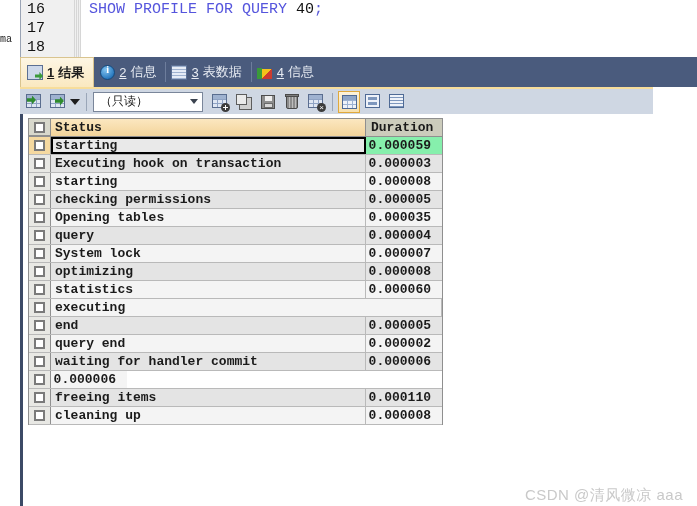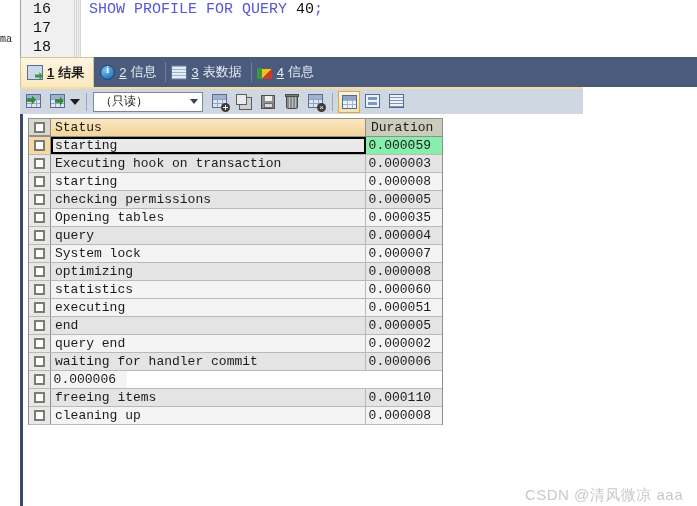--- a/index.html
+++ b/index.html
@@ -53,21 +53,21 @@
     position: absolute;
     left: 52px; top: 0;
     width: 8px; height: 67px;
     background: repeating-linear-gradient(90deg, #f0f0f0 0 1px, #d6d6d6 1px 2px);
   }
   .lineno {
     position: absolute;
     left: 0;
     width: 44px;
     text-align: left;
-    padding-left: 12px;
+    padding-left: 6px;
     box-sizing: border-box;
     font-family: "Liberation Mono", monospace;
     font-size: 15px;
     color: #111111;
     line-height: 19px;
     height: 19px;
   }
   .ln15 { top: -8px; }
   .ln16 { top: 10px; }
   .ln17 { top: 29px; }
@@ -196,21 +196,21 @@
     position: absolute;
     left: 5px; bottom: 1px;
     width: 10px; height: 10px;
     background: linear-gradient(135deg, #f2c31a 0 50%, #cc3b2f 50% 100%);
   }
 
   
   .toolbar {
     position: absolute;
     left: 20px; top: 30px;
-    width: 563px; height: 27px;
+    width: 633px; height: 27px;
     background: #cfd7e3;
     border-top: 2px solid #f7dd9b;
     box-sizing: border-box;
     display: flex;
     align-items: center;
     padding-left: 2px;
   }
   .tb-btn {
     width: 22px; height: 22px;
     position: relative;
@@ -422,20 +422,21 @@
     box-sizing: border-box;
     font-family: "Liberation Mono", monospace;
     font-size: 13px;
   }
   .row {
     display: flex;
     height: 18px;
     align-items: stretch;
     border-bottom: 1px solid #b9b9b9;
     box-sizing: border-box;
+    font-weight: bold;
   }
   .cell-check {
     width: 22px;
     flex: none;
     background: #e8e8e4;
     border-right: 1px solid #8f8f8f;
     display: flex;
     align-items: center;
     justify-content: center;
     box-sizing: border-box;
@@ -673,21 +674,20 @@
                 <span class="chk"></span>
               </div>
               <div class="cell-status">statistics</div>
               <div class="cell-dur">0.000060</div>
             </div>
             <div class="row odd">
               <div class="cell-check">
                 <span class="chk"></span>
               </div>
               <div class="cell-status">executing</div>
-              <div class="cell-dur">0.000051</div>
             </div>
             <div class="row even">
               <div class="cell-check">
                 <span class="chk"></span>
               </div>
               <div class="cell-status">end</div>
               <div class="cell-dur">0.000005</div>
             </div>
             <div class="row odd">
               <div class="cell-check">

